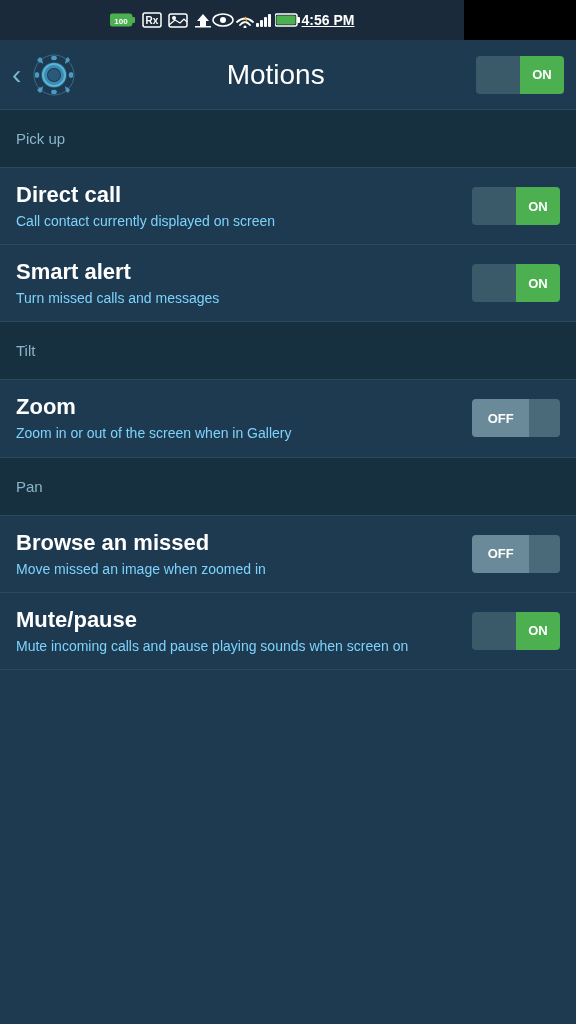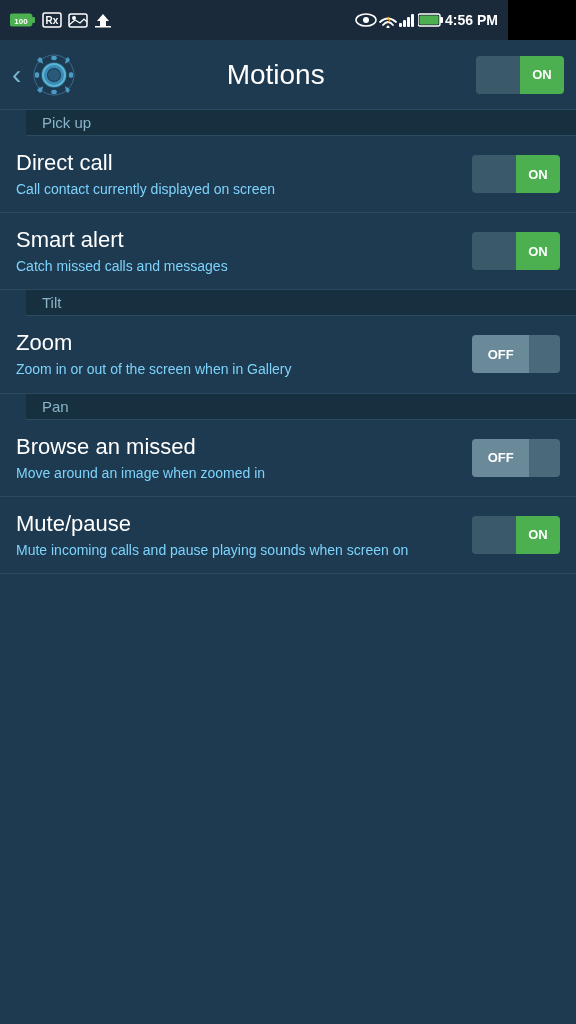--- a/index.html
+++ b/index.html
@@ -6,40 +6,41 @@
     body {
       width: 576px;
       height: 1024px;
       background: #000;
       font-family: 'Arial', sans-serif;
       overflow: hidden;
     }
 
     
     .status-bar {
-      width: 508px;
+      width: 464px;
       height: 40px;
       background: #1a2a3a;
       display: flex;
       align-items: center;
-      justify-content: space-between;
+      justify-content: center;
       padding: 0 10px;
     }
     .status-left {
       display: flex;
       align-items: center;
       gap: 6px;
     }
     .status-right {
       display: flex;
       align-items: center;
       gap: 1px;
       font-size: 14px;
       color: #fff;
       font-weight: bold;
+      text-decoration: underline;
     }
 
     
     .header {
       width: 576px;
       height: 70px;
       background: #1e3a50;
       display: flex;
       align-items: center;
       padding: 0 12px;
@@ -63,44 +64,43 @@
     .main-content {
       background: #1e3a50;
       width: 576px;
       height: calc(1024px - 40px - 70px);
       overflow: hidden;
     }
 
     
     .section-header {
       background: #16303f;
-      padding: 4px 16px;
+      padding: 20px 16px;
       color: #8ab4c8;
       font-size: 15px;
       border-bottom: 1px solid #2a4a60;
-      margin-left: 26px;
     }
 
     
     .setting-row {
       background: #1e3a50;
       padding: 14px 16px;
       display: flex;
       align-items: center;
       justify-content: space-between;
       border-bottom: 1px solid #2a4a60;
     }
     .setting-text {
       flex: 1;
       margin-right: 16px;
     }
     .setting-title {
       color: #fff;
       font-size: 22px;
-      font-weight: normal;
+      font-weight: bold;
       margin-bottom: 4px;
     }
     .setting-desc {
       color: #7dd3fc;
       font-size: 14px;
       line-height: 1.3;
     }
 
     
     .toggle {
@@ -255,21 +255,21 @@
       <div style="background:#3a5a6a;flex:1;height:100%;display:flex;align-items:center;justify-content:center;"></div>
       <div style="background:#4caf50;flex:1;height:100%;display:flex;align-items:center;justify-content:center;">
         <span style="color:#fff;font-size:13px;font-weight:bold;">ON</span>
       </div>
     </div>
   </div>
 
   <div class="setting-row">
     <div class="setting-text">
       <div class="setting-title">Smart alert</div>
-      <div class="setting-desc">Catch missed calls and messages</div>
+      <div class="setting-desc">Turn missed calls and messages</div>
     </div>
     <div class="toggle" style="width:88px;height:38px;border-radius:4px;overflow:hidden;">
       <div style="background:#3a5a6a;flex:1;height:100%;display:flex;align-items:center;justify-content:center;"></div>
       <div style="background:#4caf50;flex:1;height:100%;display:flex;align-items:center;justify-content:center;">
         <span style="color:#fff;font-size:13px;font-weight:bold;">ON</span>
       </div>
     </div>
   </div>
 
   <div class="section-header">
@@ -290,21 +290,21 @@
     </div>
   </div>
 
   <div class="section-header">
     <span>Pan</span>
   </div>
 
   <div class="setting-row">
     <div class="setting-text">
       <div class="setting-title">Browse an missed</div>
-      <div class="setting-desc">Move around an image when zoomed in</div>
+      <div class="setting-desc">Move missed an image when zoomed in</div>
     </div>
     <div class="toggle" style="width:88px;height:38px;border-radius:4px;overflow:hidden;">
       <div style="background:#6a8a9a;flex:1.5;height:100%;display:flex;align-items:center;justify-content:center;">
         <span style="color:#fff;font-size:13px;font-weight:bold;">OFF</span>
       </div>
       <div style="background:#4a6a7a;flex:0.8;height:100%;display:flex;align-items:center;justify-content:center;">
       </div>
     </div>
   </div>
 

